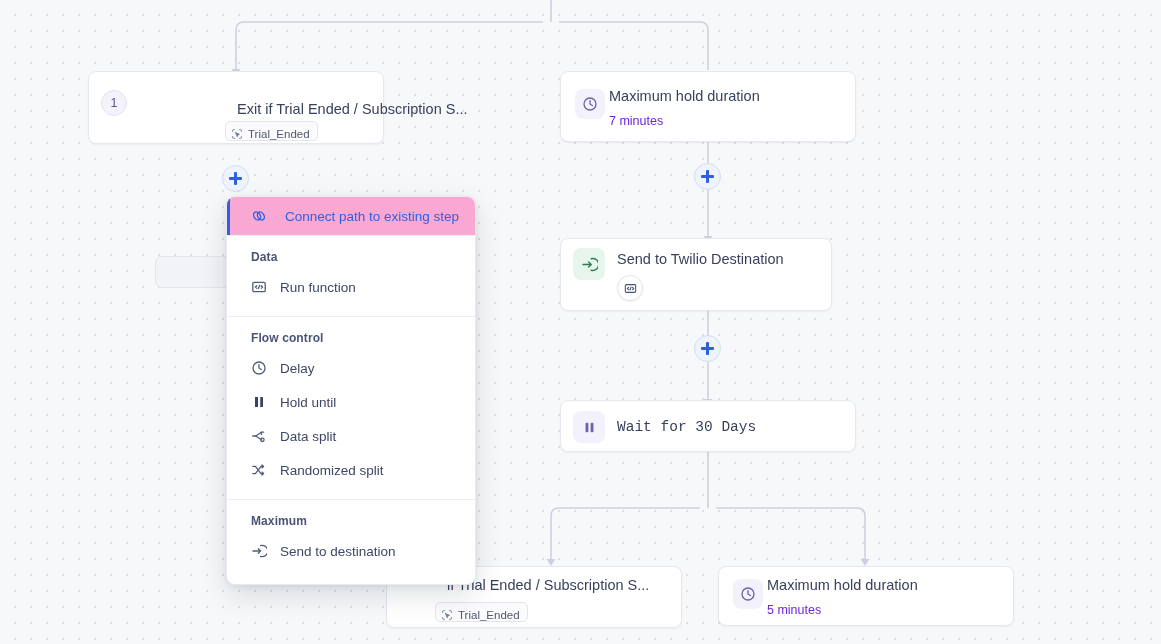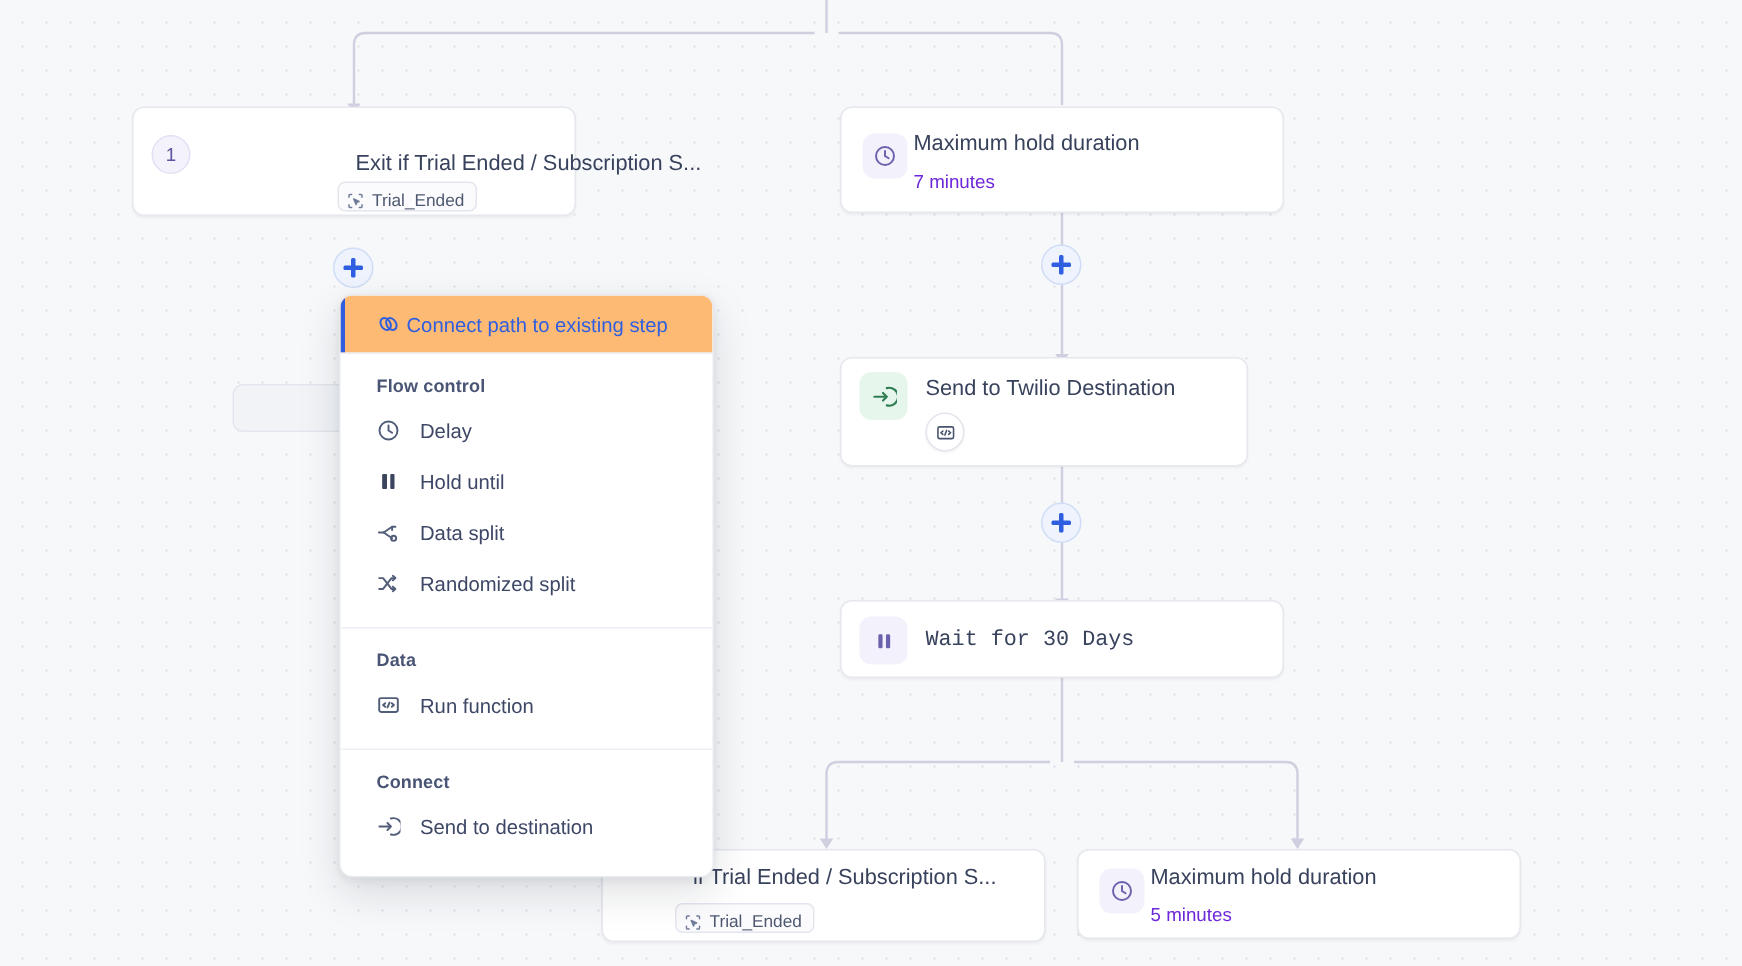--- a/index.html
+++ b/index.html
@@ -189,24 +189,24 @@
     box-sizing: border-box;
   }
   .menu-item .mi-ic {
     width: 16px; height: 16px;
     display: flex; align-items: center; justify-content: center;
     flex: 0 0 16px;
   }
   .menu-top {
     display: flex;
     align-items: center;
-    gap: 4px;
+    gap: 18px;
     height: 38px;
     padding-left: 21px;
-    background: #fdba74;
+    background: #f9a8d4;
     border-left: 3px solid #2f5fe0;
     color: #2f5fe0;
     font-size: 13.5px;
     cursor: pointer;
     box-sizing: border-box;
   }
   .menu-divider { height: 1px; background: #eceef3; }
 
   svg { display: block; }
 </style>
@@ -300,21 +300,21 @@
       <span>
         <svg width="15" height="15" viewBox="0 0 16 16">
           <rect x="3.8" y="3" width="3" height="10" rx="1" fill="#6b62ad"></rect>
           <rect x="9.2" y="3" width="3" height="10" rx="1" fill="#6b62ad"></rect>
         </svg>
       </span>
     </div>
     <div class="node-title" style="position:absolute; left:56px; top:17px;">Wait for 30 Days</div>
   </div>
 
-  <div class="node" style="left:401px; top:566px; width:296px; height:62px;">
+  <div class="node" style="left:386px; top:566px; width:296px; height:62px;">
     <div class="node-title" style="position:absolute; left:60px; top:9px; width:250px;">if Trial Ended / Subscription S...</div>
     <div style="position:absolute; left:48px; top:35px;">
       <span class="tag">
         <span style="width:12px;height:12px;display:inline-flex;">
           <svg width="12" height="12" viewBox="0 0 16 16" fill="none" stroke="#707c99" stroke-width="1.3" stroke-linecap="round">
             <path d="M2.2 4.6V3.2a1 1 0 0 1 1-1h1.4"></path>
             <path d="M11.4 2.2h1.4a1 1 0 0 1 1 1v1.4"></path>
             <path d="M13.8 11.4v1.4a1 1 0 0 1-1 1h-1.4"></path>
             <path d="M4.6 13.8H3.2a1 1 0 0 1-1-1v-1.4"></path>
             <path d="M6.4 6.2l4.8 2.2-2 .7-.7 2z" fill="#707c99" stroke-linejoin="round"></path>
@@ -363,20 +363,35 @@
           <ellipse cx="6.1" cy="8" rx="3.1" ry="4.3" transform="rotate(-32 6.1 8)"></ellipse>
           <ellipse cx="9.9" cy="8" rx="3.1" ry="4.3" transform="rotate(-32 9.9 8)"></ellipse>
         </svg>
       </span>
       <span>Connect path to existing step</span>
     </div>
 
     <div class="menu-divider"></div>
 
     <div class="menu-section">
+      <div class="menu-label">Data</div>
+      <div class="menu-item">
+        <span class="mi-ic">
+          <svg width="16" height="16" viewBox="0 0 16 16" fill="none" stroke="#525d79" stroke-width="1.3" stroke-linecap="round" stroke-linejoin="round">
+            <rect x="1.8" y="3.4" width="12.4" height="9.2" rx="1.2"></rect>
+            <path d="M5.8 6.8 4.4 8l1.4 1.2"></path>
+            <path d="M10.2 6.8 11.6 8l-1.4 1.2"></path>
+            <path d="M8.7 6.4 7.3 9.6"></path>
+          </svg>
+        </span>
+        <span>Run function</span>
+      </div>
+    </div>
+
+    <div class="menu-section">
       <div class="menu-label">Flow control</div>
 
       <div class="menu-item">
         <span class="mi-ic">
           <svg width="16" height="16" viewBox="0 0 16 16" fill="none" stroke="#525d79" stroke-width="1.3">
             <circle cx="8" cy="8" r="6"></circle>
             <path d="M8 4.6V8l2.4 1.5" stroke-linecap="round"></path>
           </svg>
         </span>
         <span>Delay</span>
@@ -413,36 +428,21 @@
             <path d="M1.8 11.6h2.6L10 4.4h2.4"></path>
             <path d="M10.9 2.9 12.6 4.4 10.9 5.9"></path>
             <path d="M10.9 10.1 12.6 11.6 10.9 13.1"></path>
           </svg>
         </span>
         <span>Randomized split</span>
       </div>
     </div>
 
     <div class="menu-section">
-      <div class="menu-label">Data</div>
-      <div class="menu-item">
-        <span class="mi-ic">
-          <svg width="16" height="16" viewBox="0 0 16 16" fill="none" stroke="#525d79" stroke-width="1.3" stroke-linecap="round" stroke-linejoin="round">
-            <rect x="1.8" y="3.4" width="12.4" height="9.2" rx="1.2"></rect>
-            <path d="M5.8 6.8 4.4 8l1.4 1.2"></path>
-            <path d="M10.2 6.8 11.6 8l-1.4 1.2"></path>
-            <path d="M8.7 6.4 7.3 9.6"></path>
-          </svg>
-        </span>
-        <span>Run function</span>
-      </div>
-    </div>
-
-    <div class="menu-section">
-      <div class="menu-label">Connect</div>
+      <div class="menu-label">Maximum</div>
       <div class="menu-item">
         <span class="mi-ic">
           <svg width="16" height="16" viewBox="0 0 16 16" fill="none" stroke="#525d79" stroke-width="1.3" stroke-linecap="round" stroke-linejoin="round">
             <path d="M9.6 2.7a5.55 5.55 0 1 1 0 10.6"></path>
             <path d="M1.9 8h7.3"></path>
             <path d="M7.3 5.7 9.6 8l-2.3 2.3"></path>
           </svg>
         </span>
         <span>Send to destination</span>
       </div>

